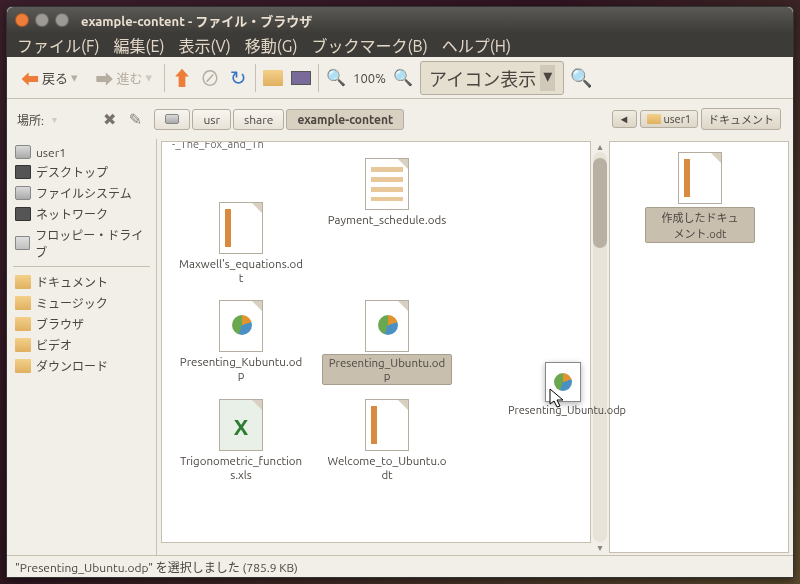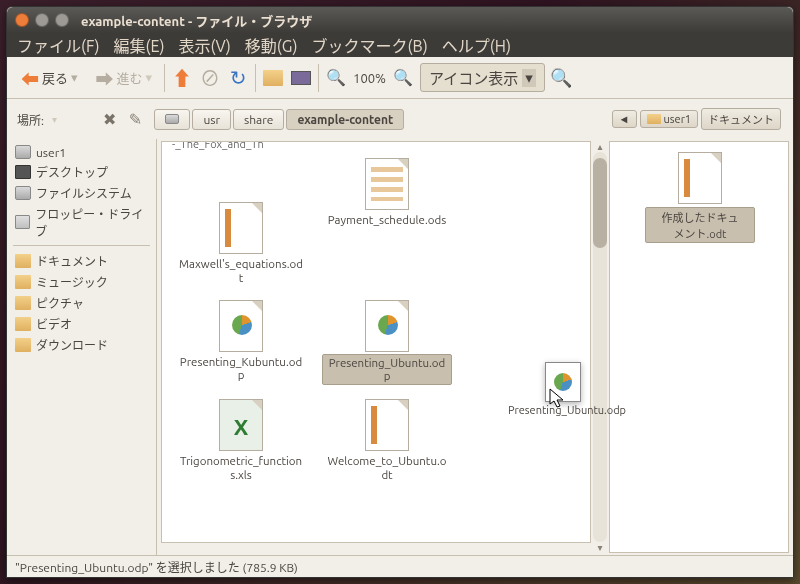--- a/index.html
+++ b/index.html
@@ -12,21 +12,21 @@
 .wbtn.max { background: #9d9a95; }
 .menubar { height: 24px; background: #3d3b37; display: flex; align-items: center; padding: 0 6px; color: #e2d6c7; font-size: 16px; gap: 6px; }
 .menubar span { padding: 2px 4px; }
 .toolbar { height: 42px; background: #f2efe9; border-bottom: 1px solid #c7c0b0; display: flex; align-items: center; padding: 0 8px; gap: 6px; }
 .tbtn { display: flex; align-items: center; gap: 3px; padding: 3px 6px; font-size: 13px; color: #4a4540; border-radius: 3px; }
 .nav-arrow { font-size: 18px; color: #ef7d3a; }
 .nav-arrow.dis { color: #b5ada0; }
 .sep-v { width: 1px; height: 28px; background: #c7c0b0; }
 .icon-sq { width: 22px; height: 22px; display: inline-flex; align-items: center; justify-content: center; }
 .zoom-pct { font-size: 13px; color: #4a4540; }
-.view-sel { background: #e5dfd0; border: 1px solid #b5ada0; border-radius: 3px; padding: 3px 8px; font-size: 15px; color: #4a4540; display: flex; align-items: center; gap: 4px; }
+.view-sel { background: #e5dfd0; border: 1px solid #b5ada0; border-radius: 3px; padding: 3px 8px; font-size: 18px; color: #4a4540; display: flex; gap: 4px; }
 .locbar { height: 40px; display: flex; align-items: center; padding: 0 10px; gap: 8px; }
 .locbar .lbl { font-size: 12px; color: #4a4540; }
 .close-x { font-size: 16px; color: #7a736a; }
 .crumbs { display: flex; gap: 2px; }
 .crumb { background: linear-gradient(to bottom,#f8f5ef,#e8e3d8); border: 1px solid #b5ada0; padding: 3px 10px; font-size: 12px; color: #4a4540; border-radius: 3px; }
 .crumb.active { background: #d8d0c0; font-weight: bold; }
 .main { flex: 1; display: flex; min-height: 0; }
 .sidebar { width: 150px; background: #f2efe9; border-right: 1px solid #c7c0b0; padding: 4px 0; overflow: hidden; }
 .sbitem { display: flex; align-items: center; gap: 5px; padding: 2px 8px; font-size: 12px; color: #4a4540; }
 .sbicon { width: 16px; height: 14px; display: inline-block; }
@@ -156,35 +156,39 @@
         </div>
    <div class="sbitem">
           <span class="sbicon mon"></span>
           <span>デスクトップ</span>
         </div>
    <div class="sbitem">
           <span class="sbicon hdisk"></span>
           <span>ファイルシステム</span>
         </div>
    <div class="sbitem">
+          <span class="sbicon mon"></span>
+          <span>ネットワーク</span>
+        </div>
+   <div class="sbitem">
           <span class="sbicon drv"></span>
           <span>フロッピー・ドライブ</span>
         </div>
    <div class="sbsep"></div>
    <div class="sbitem">
           <span class="sbicon folder"></span>
           <span>ドキュメント</span>
         </div>
    <div class="sbitem">
           <span class="sbicon folder"></span>
           <span>ミュージック</span>
         </div>
    <div class="sbitem">
           <span class="sbicon folder"></span>
-          <span>ピクチャ</span>
+          <span>ブラウザ</span>
         </div>
    <div class="sbitem">
           <span class="sbicon folder"></span>
           <span>ビデオ</span>
         </div>
    <div class="sbitem">
           <span class="sbicon folder"></span>
           <span>ダウンロード</span>
         </div>
   </div>

